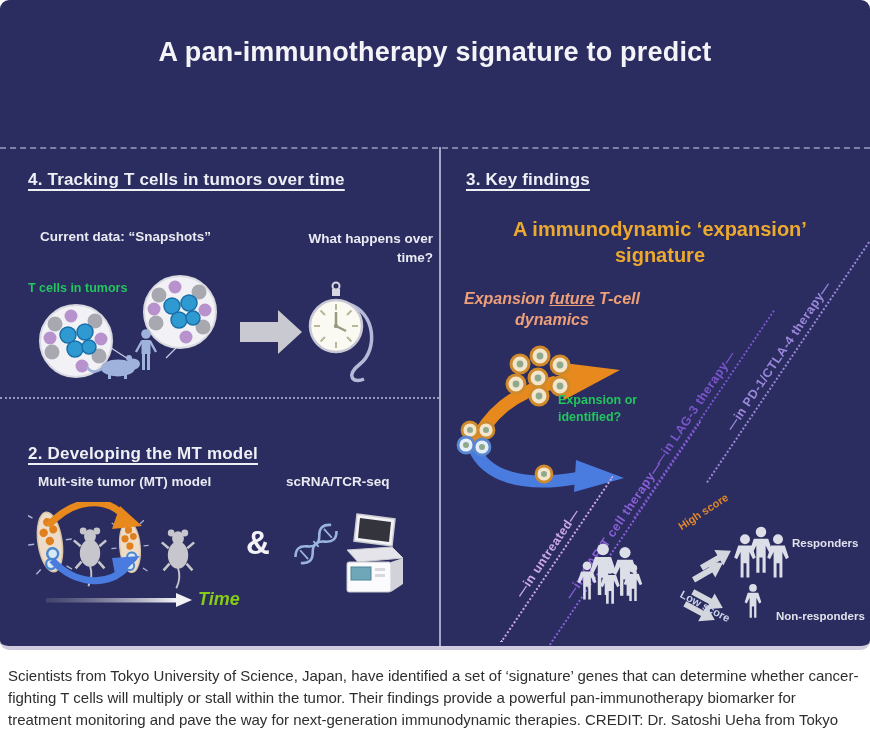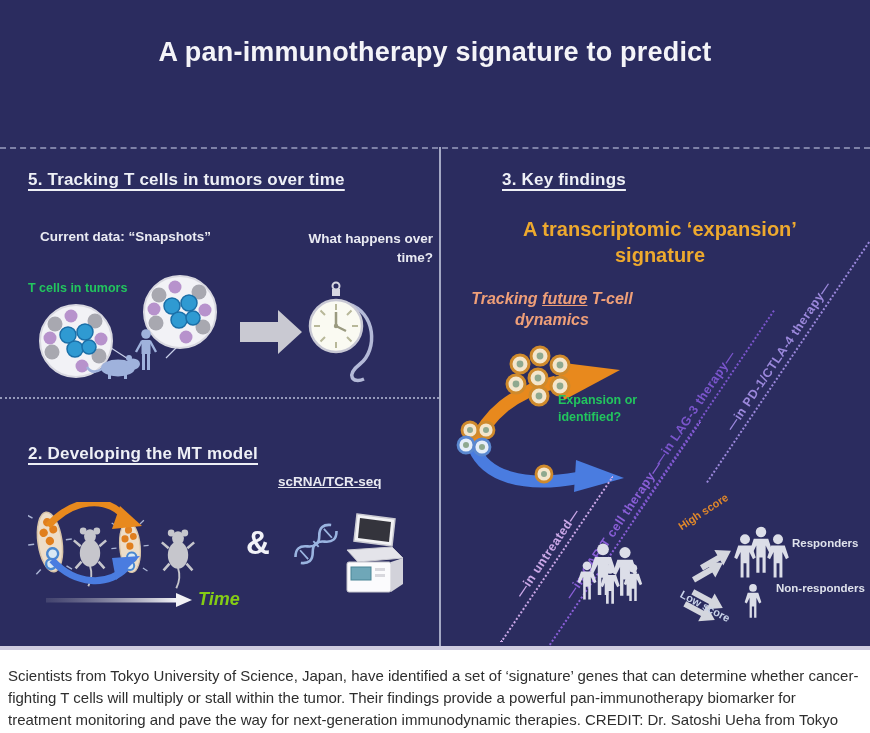--- a/index.html
+++ b/index.html
@@ -5,21 +5,21 @@
   :root{
     --navy:#2b2c5f; --panel-border:#cfcce0; --white-text:#ecedf4;
     --gold:#eda92e; --salmon:#ef9f78; --orange:#e8891d; --blue:#4a7ce0;
     --purple-dark:#7a55cc; --purple-mid:#9b88dc; --purple-light:#cba8e8; --purple-cart:#8a5fd8;
     --high-score:#e0882a; --low-score:#c8d2e8; --people:#dcdee8; --caption-text:#2e2e2e;
   }
   *{margin:0;padding:0;box-sizing:border-box;}
   body{font-family:"Liberation Sans",sans-serif;background:#fff;}
   .stage{position:relative;width:870px;height:733px;background:#fff;overflow:hidden;}
   .panel{position:absolute;left:0;top:0;width:870px;height:650px;background:var(--navy);
-         border-bottom:4px solid var(--panel-border);overflow:hidden;color:var(--white-text);}
+         border-bottom:4px solid var(--panel-border);overflow:hidden;color:var(--white-text);border-radius:9px;}
   .abs{position:absolute;}
   .title{left:0;top:34px;width:870px;text-align:center;font-size:27px;line-height:36px;
          font-weight:bold;color:#f4f4f8;letter-spacing:.2px;}
   .title sup{font-size:.62em;}
   .hsep-top{left:0;top:147px;width:870px;border-top:2px dashed rgba(195,200,225,.55);}
   .hsep-left{left:0;top:397px;width:439px;border-top:2px dotted rgba(195,200,225,.7);}
   .vsep{left:439px;top:147px;width:2px;height:503px;background:rgba(205,210,230,.75);}
   .hd{font-size:17px;font-weight:bold;color:#eef0f6;text-decoration:underline;
       text-decoration-thickness:2px;text-underline-offset:4px;letter-spacing:.2px;}
   .lbl{font-size:13.5px;font-weight:bold;color:#e9eaf2;}
@@ -47,21 +47,21 @@
   <div class="panel">
 
     <div class="abs title">
       <div>A pan-immunotherapy signature to predict</div>
     </div>
 
     <div class="abs hsep-top"></div>
     <div class="abs hsep-left"></div>
     <div class="abs vsep"></div>
 
-    <div class="abs hd" style="left:28px;top:170px;">5. Tracking T cells in tumors over time</div>
+    <div class="abs hd" style="left:28px;top:170px;">4. Tracking T cells in tumors over time</div>
     <div class="abs lbl" style="left:40px;top:229px;">Current data: “Snapshots”</div>
     <div class="abs lbl" style="left:283px;top:229px;width:150px;text-align:right;line-height:19px;">What happens over time?</div>
 
     <svg class="abs" style="left:18px;top:268px;" width="420" height="127" viewBox="0 0 420 127">
 
       <path d="M90,78 L118,96 M168,70 L148,90" stroke="#c8cfe8" stroke-width="1.2" fill="none"></path>
 
       <g transform="translate(58,73)">
         <circle r="36" fill="#f2f2f6" stroke="#d8d8e0" stroke-width="2"></circle>
         <circle cx="-21" cy="-17" r="7.5" fill="#a8a8b0"></circle>
@@ -122,21 +122,22 @@
         <g stroke="#b8b89a" stroke-width="2">
           <path d="M0,-22 L0,-16 M0,22 L0,16 M22,0 L16,0 M-22,0 L-16,0 M15.5,-15.5 L11,-11 M15.5,15.5 L11,11 M-15.5,15.5 L-11,11 M-15.5,-15.5 L-11,-11"></path>
         </g>
         <path d="M0,0 L0,-14 M0,0 L10,5" stroke="#9a9a80" stroke-width="2.5"></path>
         <circle r="2.2" fill="#9a9a80"></circle>
       </g>
     </svg>
     <div class="abs small-lbl" style="left:28px;top:281px;">T cells in tumors</div>
 
     <div class="abs hd" style="left:28px;top:416px;margin-top:28px;">2. Developing the MT model</div>
-    <div class="abs lbl" style="left:278px;top:474px;text-decoration:underline;">scRNA/TCR-seq</div>
+    <div class="abs lbl" style="left:38px;top:474px;">Mult-site tumor (MT) model</div>
+    <div class="abs lbl" style="left:286px;top:474px;">scRNA/TCR-seq</div>
 
     <svg class="abs" style="left:28px;top:502px;" width="220" height="115" viewBox="0 0 220 115">
       <defs>
         <linearGradient id="tg" x1="0" y1="0" x2="1" y2="0">
           <stop offset="0" stop-color="#8a8aa0" stop-opacity=".25"></stop>
           <stop offset="1" stop-color="#f2f2f6"></stop>
         </linearGradient>
         <g id="blob">
           <g stroke="#aab4d4" stroke-width="1.5">
             <path d="M-14,-26 l-5,-4 M14,-26 l5,-4 M-16,0 l-6,0 M16,0 l6,0 M-13,26 l-5,4 M13,26 l5,4"></path>
@@ -191,27 +192,27 @@
         <polygon points="17,8 48,12 46,32 15,28" fill="#34343c"></polygon>
         <polygon points="4,40 49,37 60,48 15,52" fill="#e4e4ea" stroke="#cacad2"></polygon>
         <rect x="4" y="52" width="44" height="30" rx="2" fill="#fbfbfd" stroke="#c6c6ce"></rect>
         <polygon points="48,52 60,48 60,74 48,82" fill="#d2d2da"></polygon>
         <rect x="8" y="57" width="20" height="13" fill="#6fa7b8" stroke="#4a8596"></rect>
         <rect x="32" y="58" width="10" height="3" fill="#d8d8de"></rect>
         <rect x="32" y="64" width="10" height="3" fill="#d8d8de"></rect>
       </g>
     </svg>
 
-    <div class="abs hd" style="left:502px;top:170px;">3. Key findings</div>
+    <div class="abs hd" style="left:466px;top:170px;">3. Key findings</div>
     <div class="abs gold-head">
-      <div>A transcriptomic ‘expansion’</div>
+      <div>A immunodynamic ‘expansion’</div>
       <div>signature</div>
     </div>
     <div class="abs predicts">
-      <div><span>Tracking </span><span class="ul">future</span><span> T-cell</span></div>
+      <div><span>Expansion </span><span class="ul">future</span><span> T-cell</span></div>
       <div>dynamics</div>
     </div>
 
     <svg class="abs" style="left:452px;top:338px;" width="200" height="165" viewBox="0 0 200 165">
       <g>
         <path d="M22,108 C36,76 60,55 104,44" stroke="var(--orange)" stroke-width="13" fill="none"></path>
         <polygon points="104,24 168,32 112,62" fill="var(--orange)"></polygon>
       </g>
       <g>
         <path d="M22,110 C34,138 70,150 126,140" stroke="var(--blue)" stroke-width="12" fill="none"></path>
@@ -293,17 +294,17 @@
         <use href="#psn" transform="translate(216,42) scale(0.85)"></use>
         <use href="#psn" transform="translate(233,48) scale(0.8)"></use>
       </g>
       <g fill="var(--people)">
         <use href="#psn" transform="translate(208,92) scale(0.62)"></use>
       </g>
     </svg>
     <span class="abs score" style="left:676px;top:522px;color:var(--high-score);transform:rotate(-33deg);transform-origin:left top;">High score</span>
     <span class="abs score" style="left:684px;top:588px;color:var(--low-score);transform:rotate(28deg);transform-origin:left top;">Low score</span>
     <span class="abs outcome-lbl" style="left:792px;top:537px;">Responders</span>
-    <span class="abs outcome-lbl" style="left:776px;top:582px;">Non-responders</span>
+    <span class="abs outcome-lbl" style="left:776px;top:610px;">Non-responders</span>
   </div>
 
   <div class="caption">Scientists from Tokyo University of Science, Japan, have identified a set of ‘signature’ genes that can determine whether cancer-fighting T cells will multiply or stall within the tumor. Their findings provide a powerful pan-immunotherapy biomarker for treatment monitoring and pave the way for next-generation immunodynamic therapies. CREDIT: Dr. Satoshi Ueha from Tokyo University of Science, Japan</div>
 </div>
 
 </body></html>

